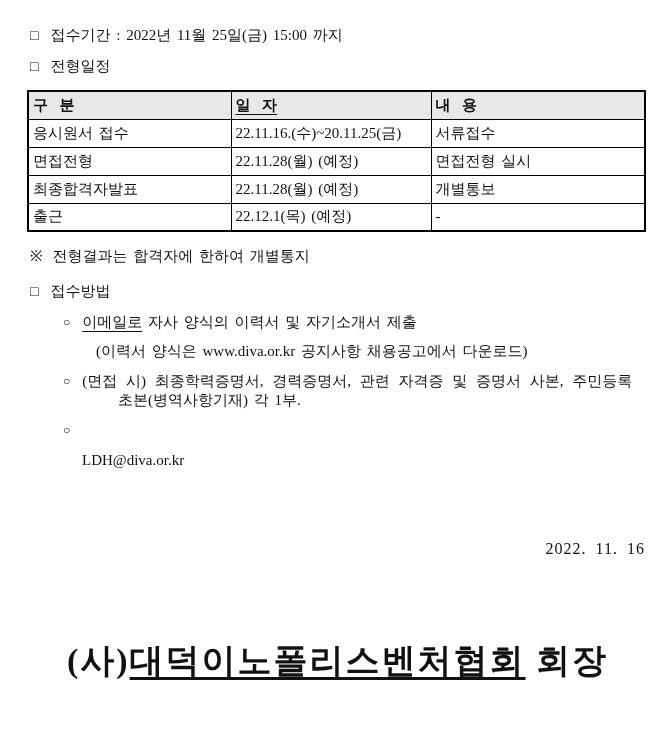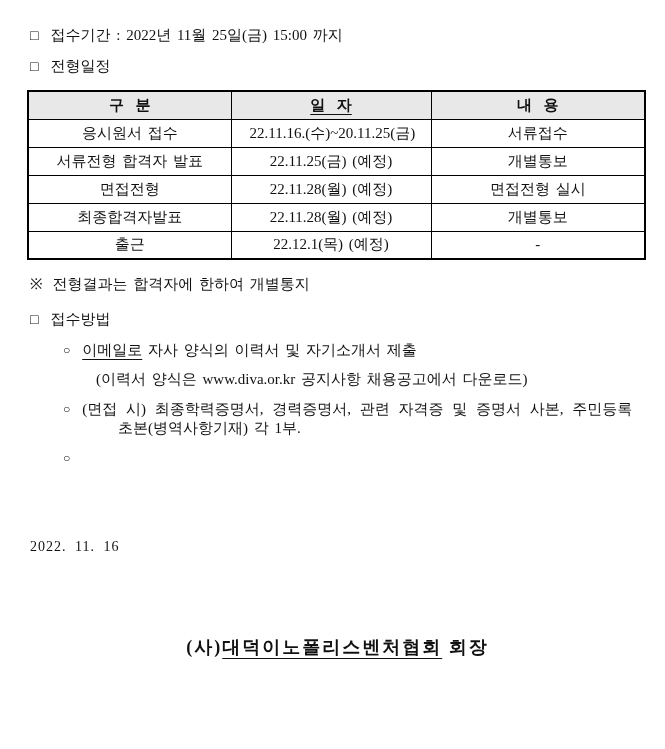--- a/index.html
+++ b/index.html
@@ -53,23 +53,23 @@
     margin-left: -3px;
     width: 617px;
     border-collapse: collapse;
     border: 2px solid #000;
     table-layout: fixed;
     font-size: 15px;
   }
   table.schedule th, table.schedule td {
     border: 1px solid #000;
     height: 28px;
-    text-align: center;
+    text-align: left;
     vertical-align: middle;
-    padding: 0 18px;
+    padding: 0 4px;
     white-space: pre;
     word-spacing: 2px;
   }
   table.schedule th {
     background: var(--header-bg);
     font-weight: bold;
   }
   col.c1 { width: 203px; }
   col.c2 { width: 200px; }
   col.c3 { width: 214px; }
@@ -79,29 +79,29 @@
   .sect { margin-top: 17px; }
   .sub { margin-top: 12px; padding-left: 33px; }
   .cont-1 { margin-top: 10px; padding-left: 66px; text-align: right; }
   .cont-2 { padding-left: 88px; }
   .cont-3 { margin-top: 11px; padding-left: 52px; }
   .wide { word-spacing: 5px; }
   .prewrap { white-space: pre; }
 
   .date-line {
     margin-top: 71px;
-    text-align: left;
-    font-size: 14px;
+    text-align: right;
+    font-size: 16px;
     letter-spacing: 1px;
     word-spacing: 4px;
   }
   .signature {
     margin-top: 80px;
     text-align: center;
-    font-size: 18px;
+    font-size: 34px;
     font-weight: bold;
     letter-spacing: 2px;
   }
   .signature .sp { text-underline-offset: 5px; }
 </style>
 </head>
 <body>
 
 <div class="doc">
 
@@ -127,25 +127,20 @@
         <th><span>내  용</span></th>
       </tr>
     </thead>
     <tbody>
     <tr>
       <td>응시원서 접수</td>
       <td>22.11.16.(수)~20.11.25(금)</td>
       <td>서류접수</td>
     </tr>
 
-    <tr>
-      <td>서류전형 합격자 발표</td>
-      <td>22.11.25(금) (예정)</td>
-      <td>개별통보</td>
-    </tr>
 
     <tr>
       <td>면접전형</td>
       <td>22.11.28(월) (예정)</td>
       <td>면접전형 실시</td>
     </tr>
 
     <tr>
       <td>최종합격자발표</td>
       <td>22.11.28(월) (예정)</td>
@@ -182,18 +177,21 @@
     <span class="circle-bullet">○</span>
     <span>(면접 시) 최종학력증명서, 경력증명서, 관련 자격증 및 증명서 사본, 주민등록</span>
   </div>
   <div class="line cont-2">
     <span>초본(병역사항기재) 각 1부.</span>
   </div>
 
   <div class="line sub" style="margin-top:13px">
     <span class="circle-bullet">○</span>
   </div>
+  <div class="line cont-3">
+    <span>LDH@diva.or.kr</span>
+  </div>
 
   <div class="date-line">2022. 11. 16</div>
 
   <div class="signature"><span>(사)</span><span class="sp">대덕이노폴리스벤처협회</span><span>  회장</span></div>
 
 </div>
 
 </body></html>

